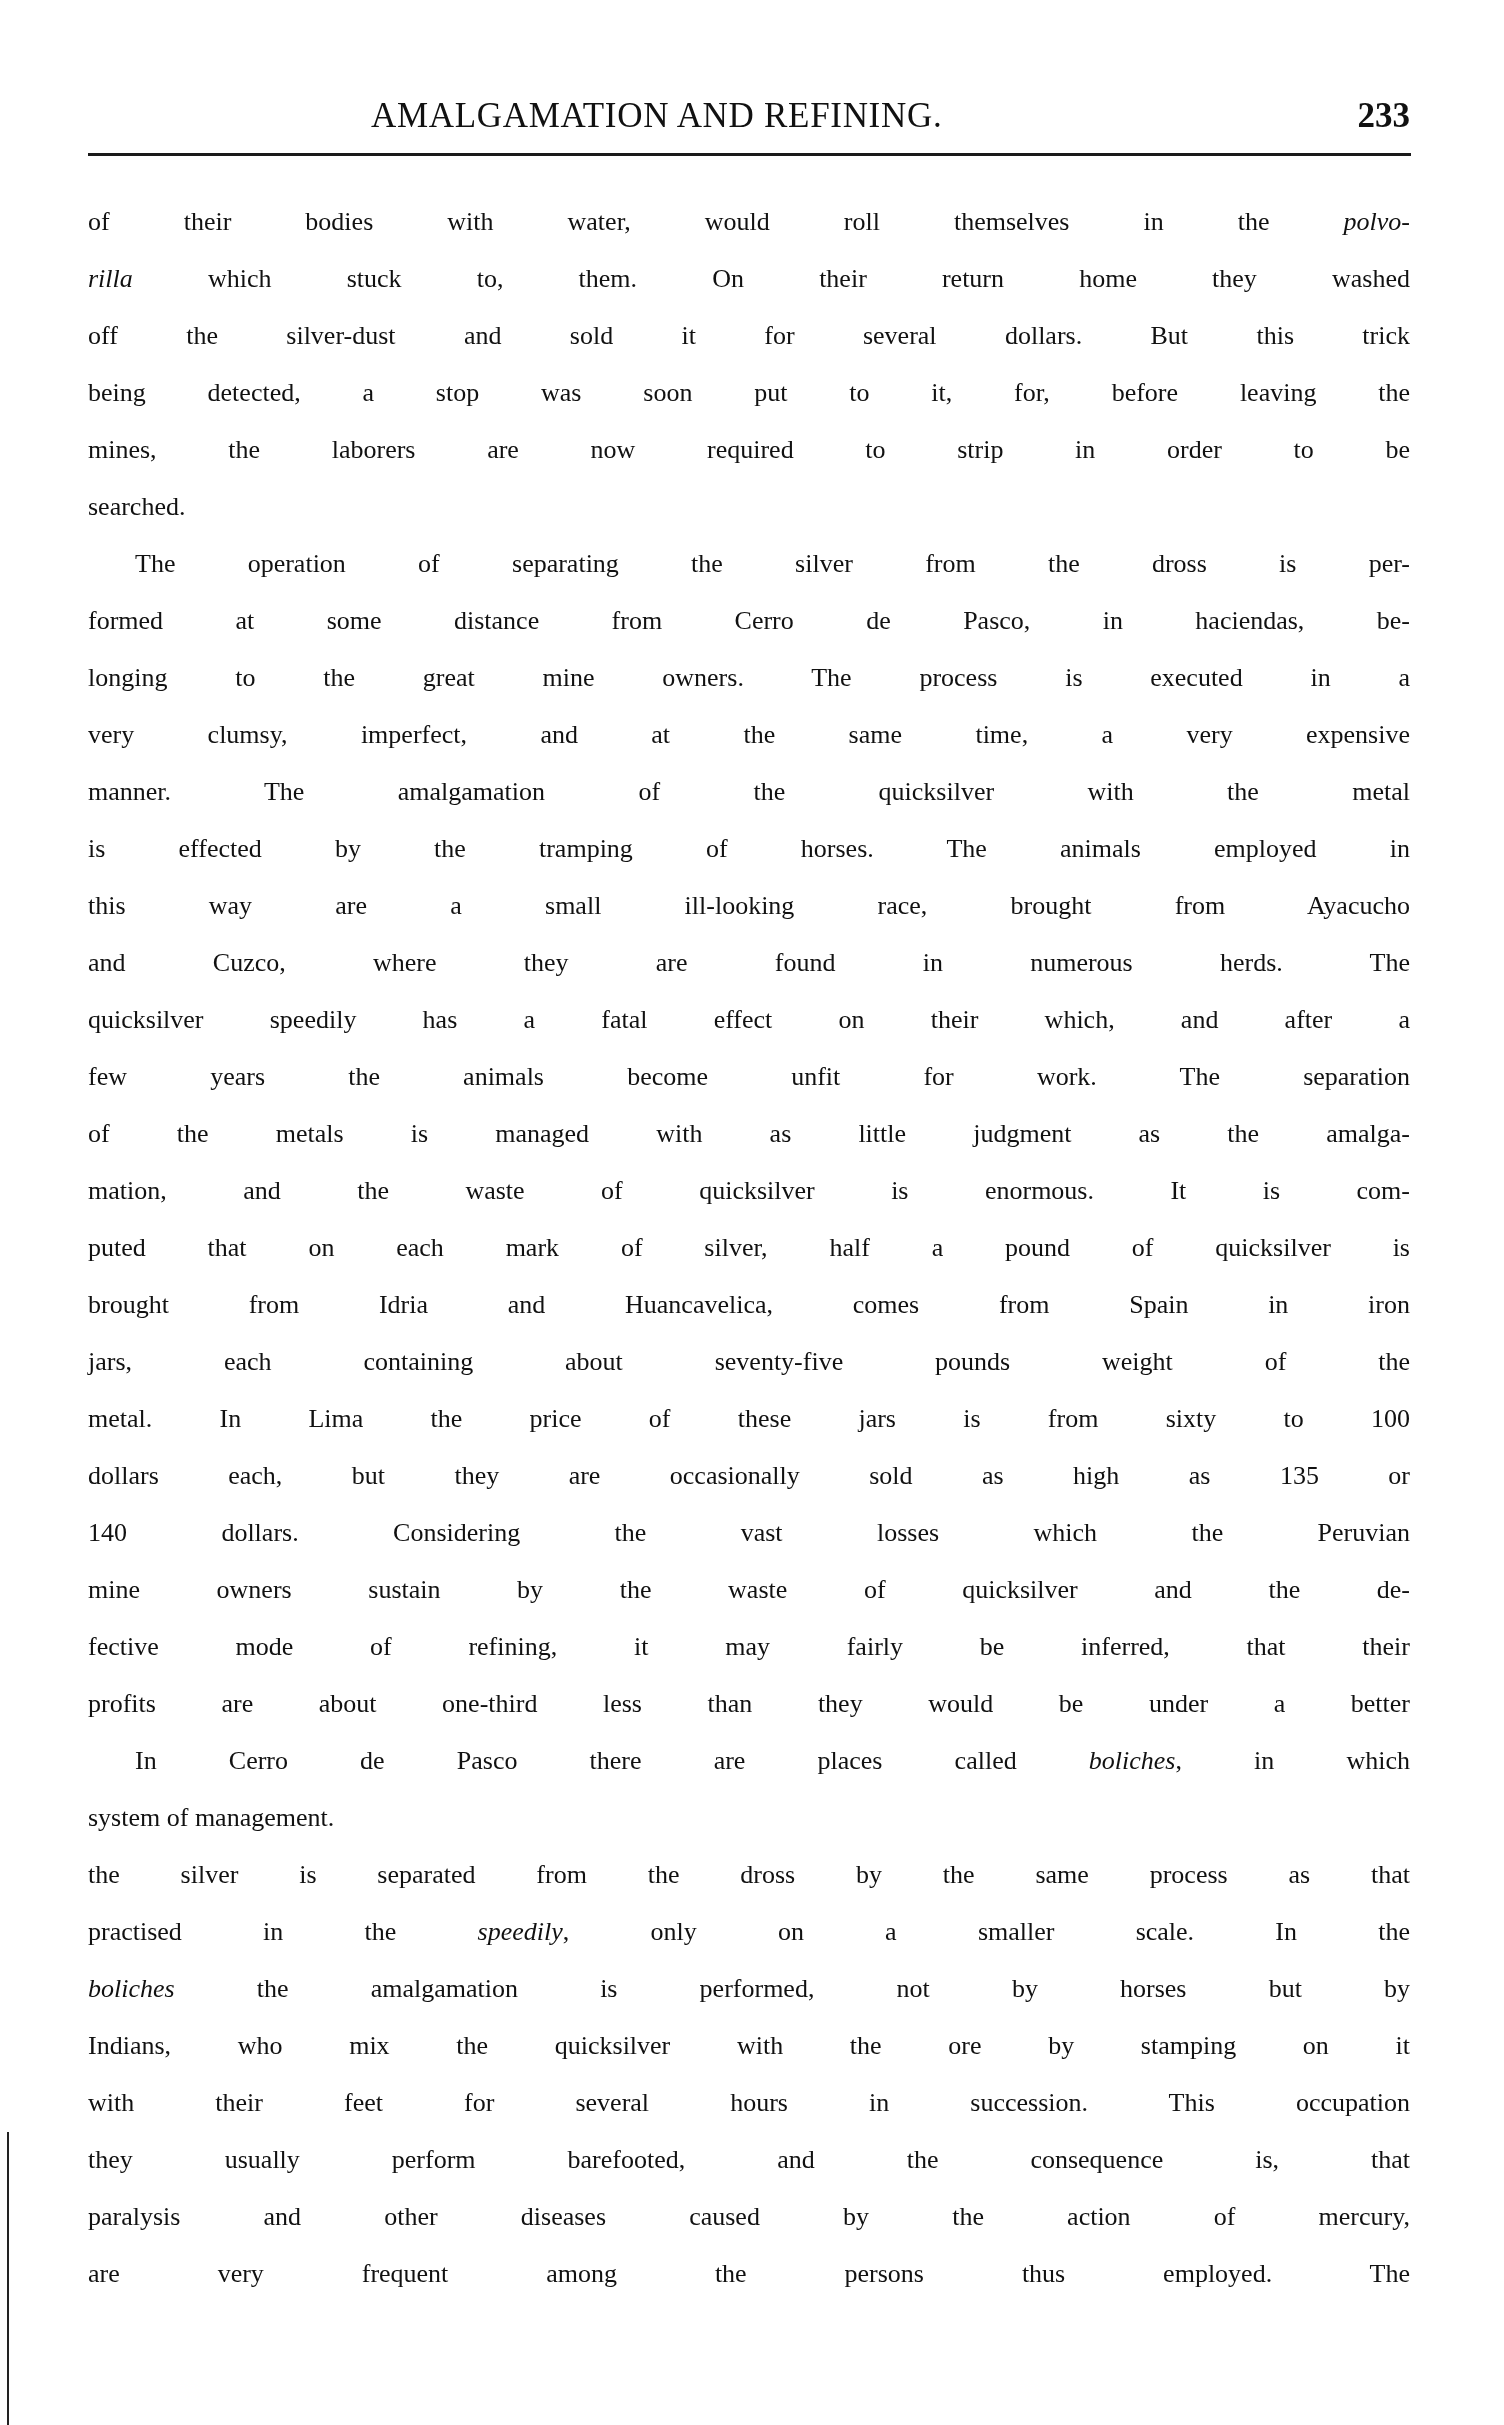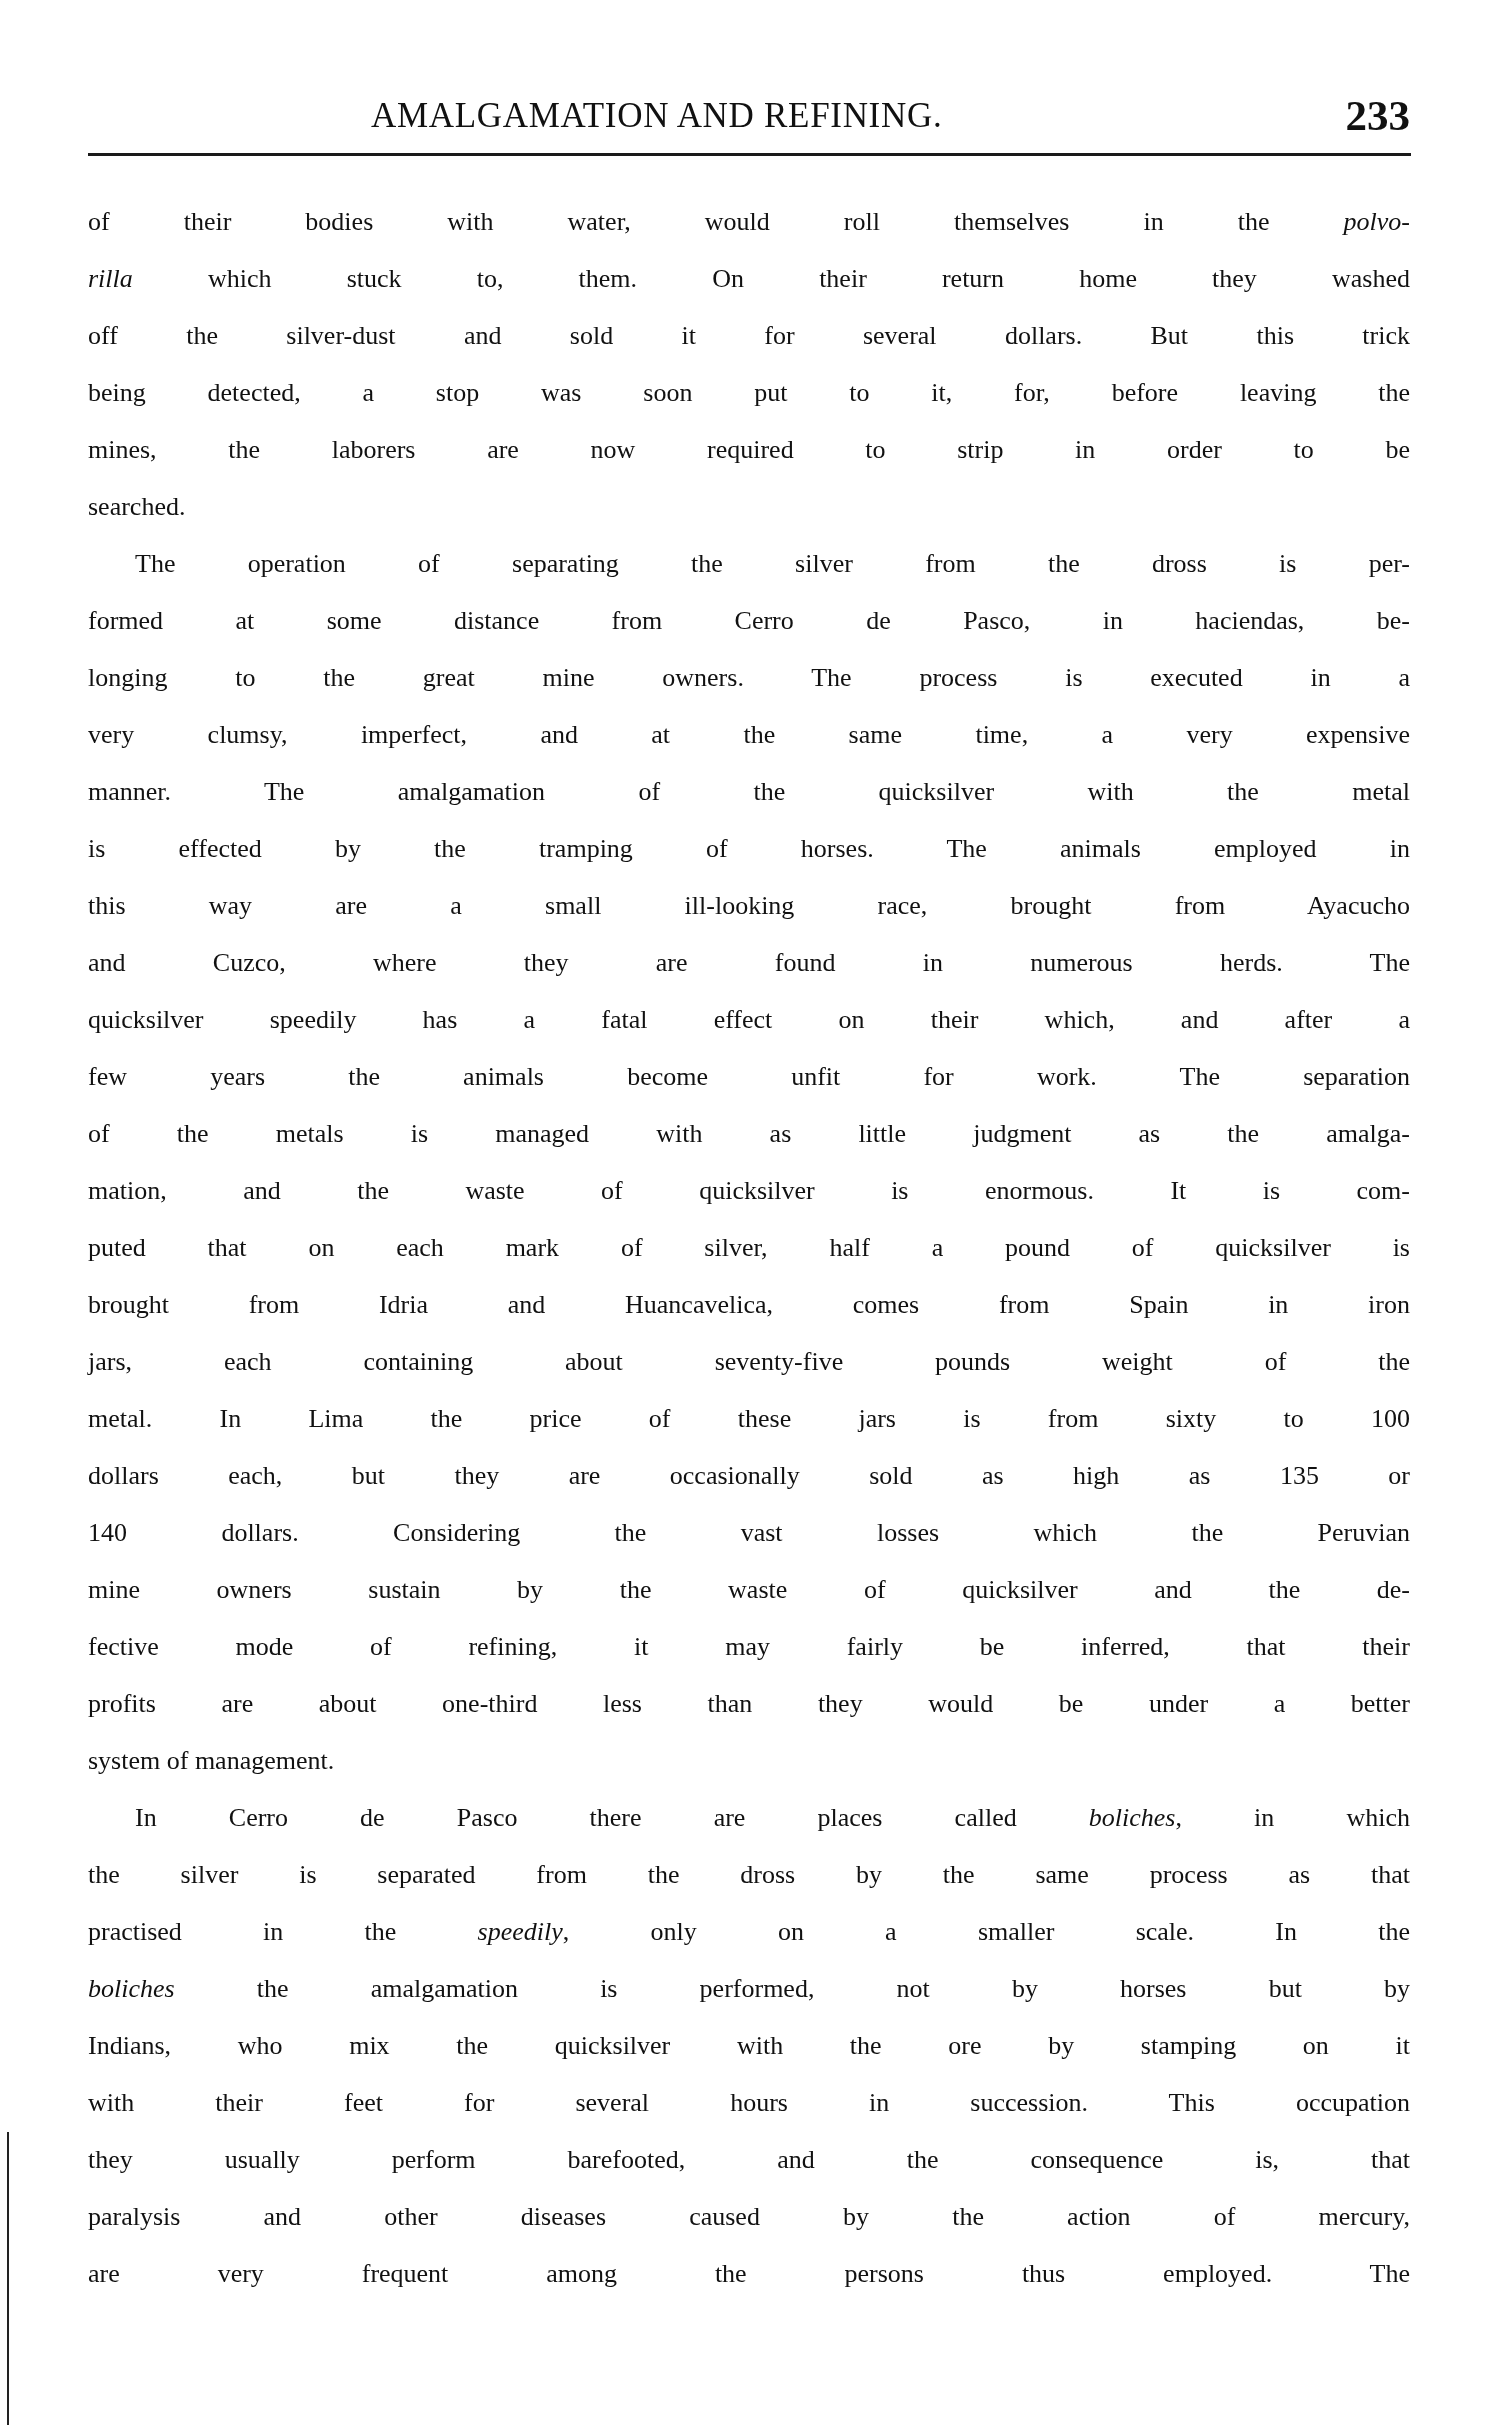--- a/index.html
+++ b/index.html
@@ -34,21 +34,21 @@
     width: 738px;
     font-size: 35px;
     letter-spacing: 0.7px;
     line-height: 44px;
     white-space: nowrap;
   }
   .page-number {
     position: absolute;
     right: 0;
     top: 0;
-    font-size: 43px;
+    font-size: 35px;
     font-weight: bold;
     line-height: 44px;
   }
   .head-rule {
     position: absolute;
     left: 81px;
     top: 153px;
     width: 1323px;
     height: 3px;
     background: #1a1a1a;
@@ -121,23 +121,23 @@
     <span class="line">mation, and the waste of quicksilver is enormous. It is com-</span>
     <span class="line">puted that on each mark of silver, half a pound of quicksilver is</span>
     <span class="line">brought from Idria and Huancavelica, comes from Spain in iron</span>
     <span class="line">jars, each containing about seventy-five pounds weight of the</span>
     <span class="line">metal. In Lima the price of these jars is from sixty to 100</span>
     <span class="line">dollars each, but they are occasionally sold as high as 135 or</span>
     <span class="line">140 dollars. Considering the vast losses which the Peruvian</span>
     <span class="line">mine owners sustain by the waste of quicksilver and the de-</span>
     <span class="line">fective mode of refining, it may fairly be inferred, that their</span>
     <span class="line">profits are about one-third less than they would be under a better</span>
+    <span class="line indent">In Cerro de Pasco there are places called <i>boliches</i>, in which</span>
+
     <span class="line last">system of management.</span>
-
-    <span class="line indent">In Cerro de Pasco there are places called <i>boliches</i>, in which</span>
     <span class="line">the silver is separated from the dross by the same process as that</span>
     <span class="line">practised in the <i>speedily</i>, only on a smaller scale. In the</span>
     <span class="line"><i>boliches</i> the amalgamation is performed, not by horses but by</span>
     <span class="line">Indians, who mix the quicksilver with the ore by stamping on it</span>
     <span class="line">with their feet for several hours in succession. This occupation</span>
     <span class="line">they usually perform barefooted, and the consequence is, that</span>
     <span class="line">paralysis and other diseases caused by the action of mercury,</span>
     <span class="line">are very frequent among the persons thus employed. The</span>
   </div>
 

